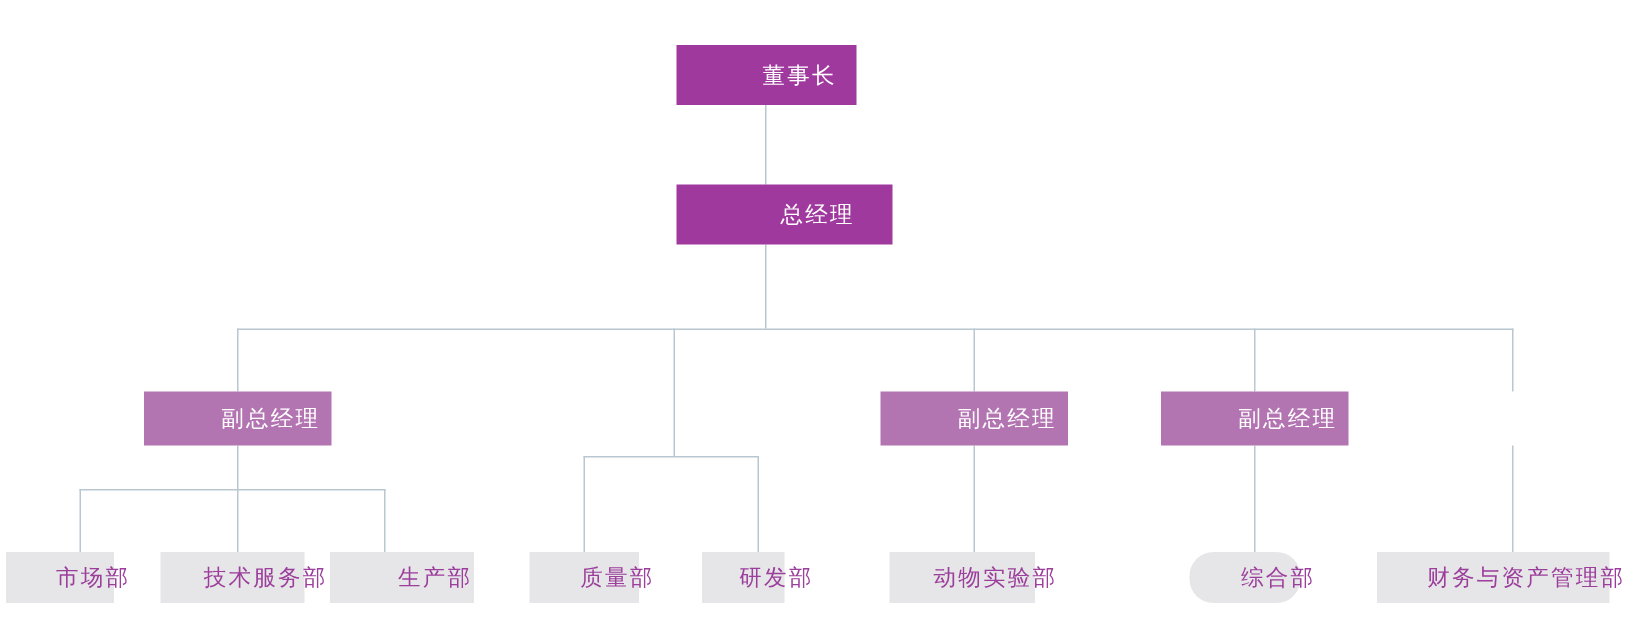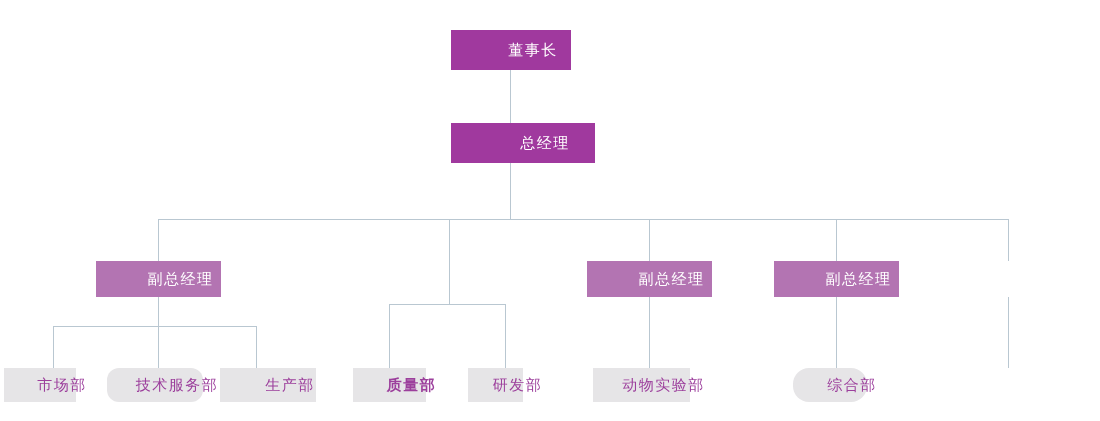--- a/index.html
+++ b/index.html
@@ -74,20 +74,21 @@
 
   <div class="node exec" style="left:451px; top:30px; width:120px; height:40px;">董事长</div>
 
   <div class="node exec" style="left:451px; top:123px; width:144px; height:40px;">总经理</div>
 
   <div class="node mid" style="left:96px; top:261px; width:125px; height:36px;">副总经理</div>
   <div class="node mid" style="left:587px; top:261px; width:125px; height:36px;">副总经理</div>
   <div class="node mid" style="left:774px; top:261px; width:125px; height:36px;">副总经理</div>
 
   <div class="node dept" style="left:4px; top:368px; width:72px; height:34px;">市场部</div>
-  <div class="node dept" style="left:107px; top:368px; width:96px; height:34px;border-radius:12px;">技术服务部</div>
+  <div class="node dept" style="left:107px; top:368px; width:96px; height:34px;">技术服务部</div>
   <div class="node dept" style="left:220px; top:368px; width:96px; height:34px;">生产部</div>
-  <div class="node dept" style="left:353px; top:368px; width:73px; height:34px;font-weight:bold;">质量部</div>
+  <div class="node dept" style="left:353px; top:368px; width:73px; height:34px;">质量部</div>
   <div class="node dept" style="left:468px; top:368px; width:55px; height:34px;">研发部</div>
   <div class="node dept" style="left:593px; top:368px; width:97px; height:34px;">动物实验部</div>
   <div class="node dept" style="left:793px; top:368px; width:74px; height:34px;border-radius:16px;">综合部</div>
+  <div class="node dept" style="left:918px; top:368px; width:155px; height:34px;">财务与资产管理部</div>
 
 </div>
 
 </body></html>

